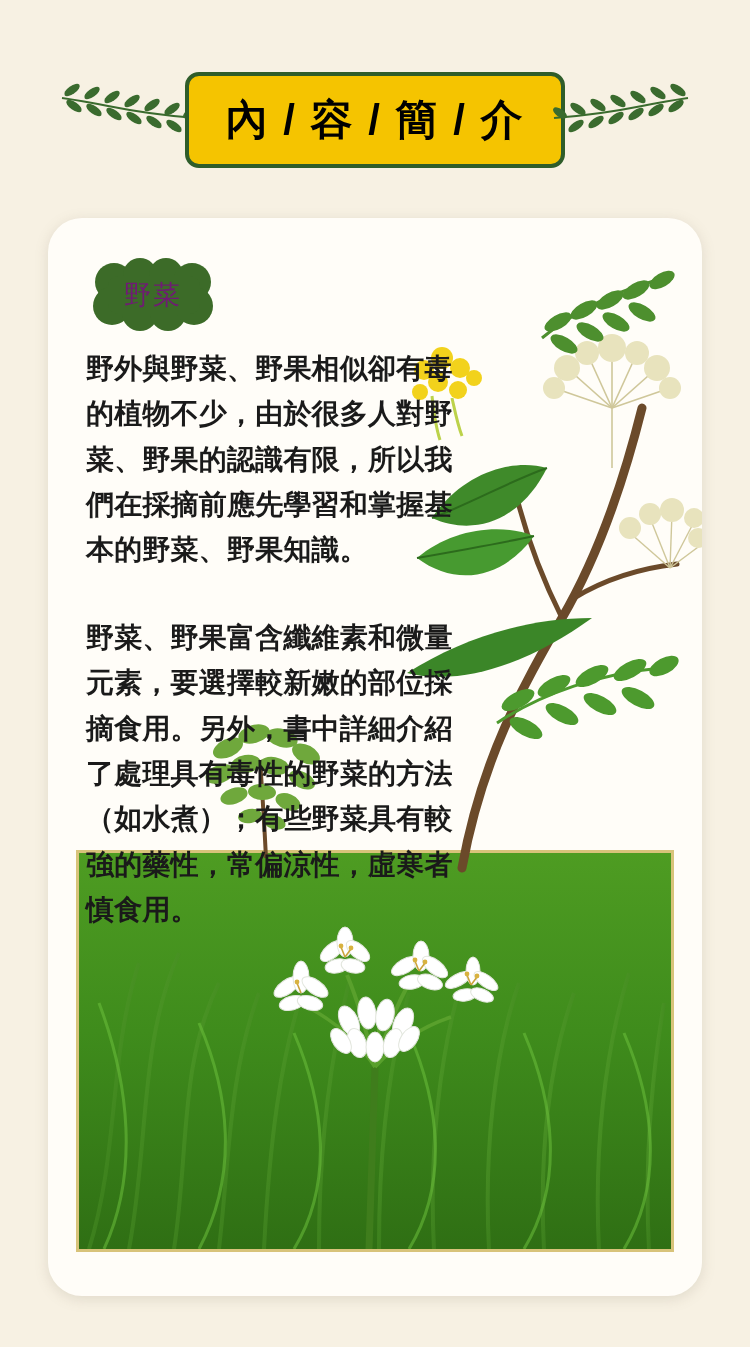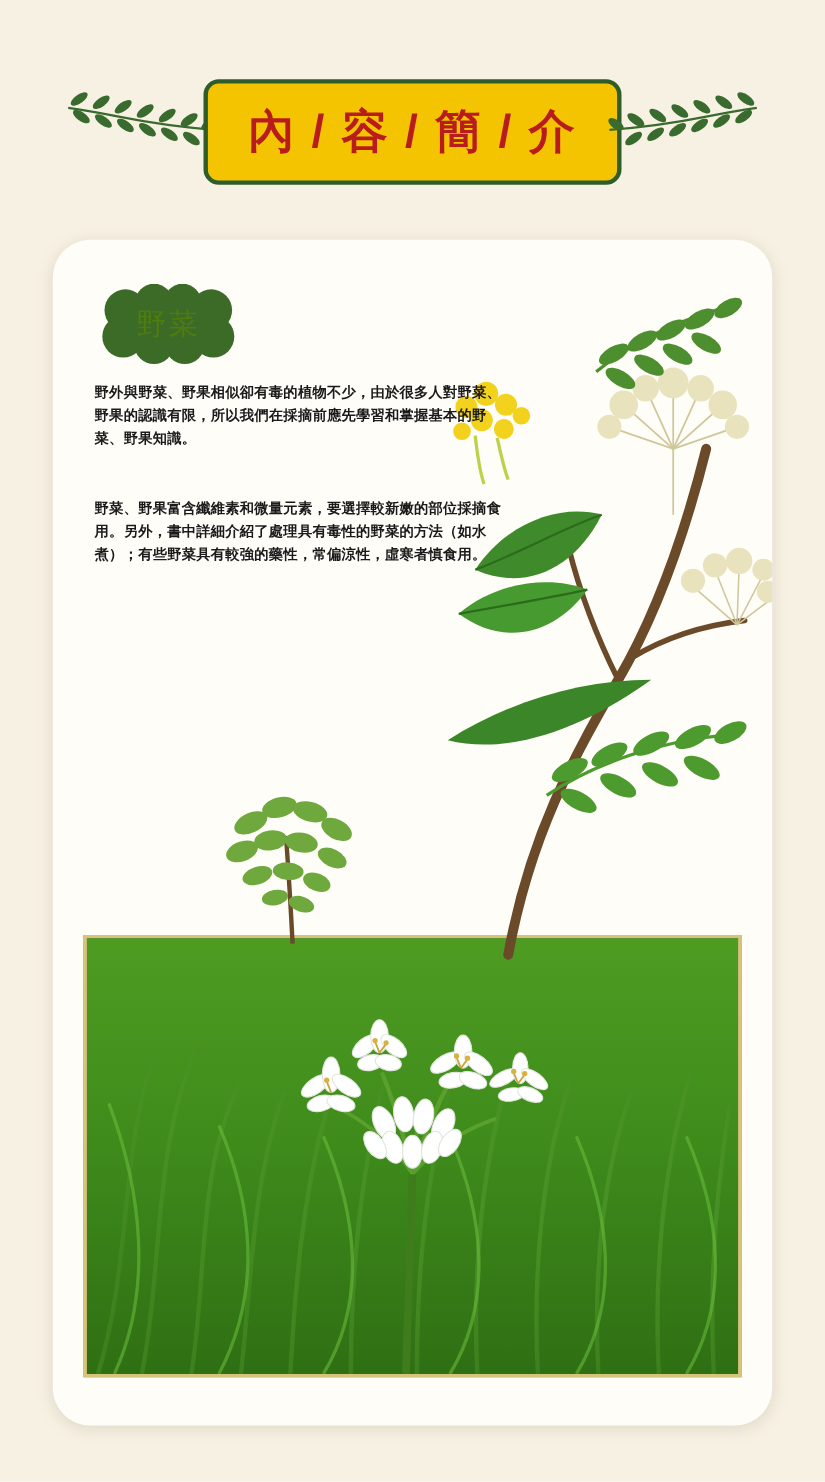--- a/index.html
+++ b/index.html
@@ -29,21 +29,21 @@
     background: #f5c400;
     border: 4px solid #2f5d2a;
     border-radius: 14px;
     display: flex;
     align-items: center;
     justify-content: center;
   }
   .header-title {
     font-size: 42px;
     font-weight: bold;
-    color: #b91c1c;
+    color: #000000;
     letter-spacing: 2px;
     white-space: nowrap;
   }
 
   .leaf-group {
     position: absolute;
     top: 78px;
     width: 140px;
     height: 70px;
   }
@@ -82,34 +82,34 @@
   }
   .tag .blob {
     position: absolute;
     inset: 0;
   }
   .tag span {
     position: relative;
     z-index: 2;
     font-size: 27px;
     font-weight: normal;
-    color: #4d7c0f;
+    color: #701a75;
     letter-spacing: 2px;
   }
 
   
   .body-text {
     position: absolute;
     left: 38px;
     top: 128px;
     width: 370px;
     z-index: 5;
   }
   .body-text p {
-    font-size: 13px;
+    font-size: 28px;
     line-height: 1.62;
     font-weight: bold;
     color: #1a1a1a;
     letter-spacing: 0.2px;
   }
   .body-text p + p { margin-top: 42px; }
 
   
   .plant-art {
     position: absolute;

